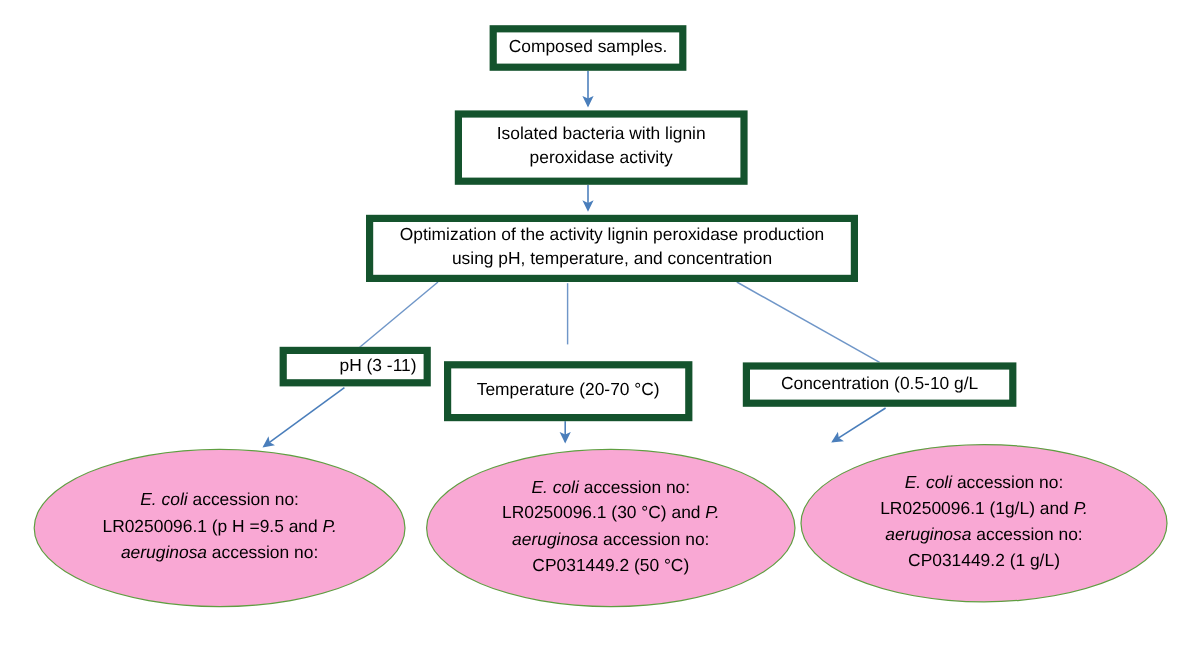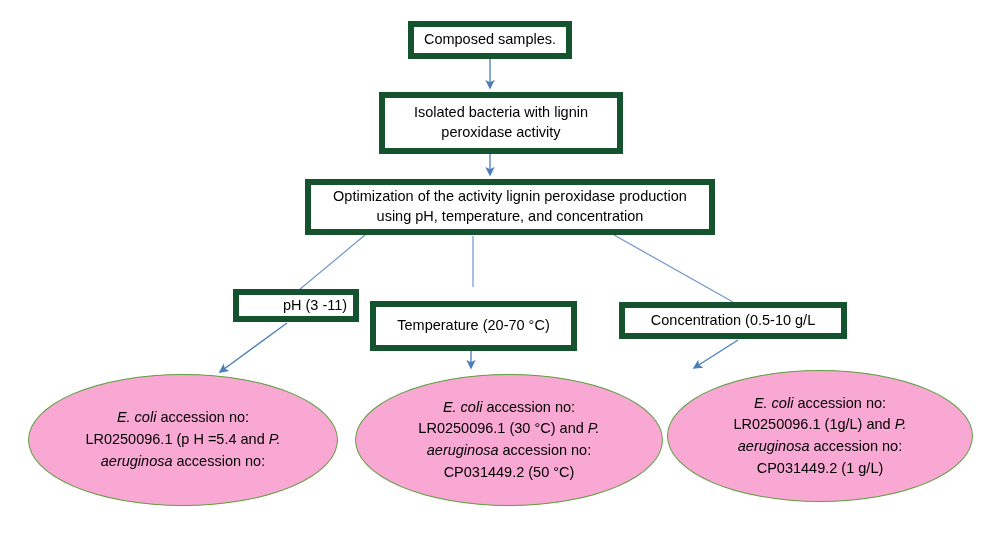--- a/index.html
+++ b/index.html
@@ -122,21 +122,21 @@
 
   <div class="node-box" id="box-temperature">
     <span>Temperature (20-70 °C)</span>
   </div>
 
   <div class="node-box" id="box-concentration">
     <span>Concentration (0.5-10 g/L</span>
   </div>
 
   <div class="node-ellipse" id="ell-ph">
-    <div class="ell-text"><span class="it">E. coli</span><span> accession no:</span><br><span>LR0250096.1 (p H =5.4 and </span><span class="it">P.</span><br><span class="it">aeruginosa</span><span> accession no:</span><br></div>
+    <div class="ell-text"><span class="it">E. coli</span><span> accession no:</span><br><span>LR0250096.1 (p H =9.5 and </span><span class="it">P.</span><br><span class="it">aeruginosa</span><span> accession no:</span><br></div>
   </div>
 
   <div class="node-ellipse" id="ell-temp">
     <div class="ell-text"><span class="it">E. coli</span><span> accession no:</span><br><span>LR0250096.1 (30 °C) and </span><span class="it">P.</span><br><span class="it">aeruginosa</span><span> accession no:</span><br><span>CP031449.2 (50 °C)</span></div>
   </div>
 
   <div class="node-ellipse" id="ell-conc">
     <div class="ell-text"><span class="it">E. coli</span><span> accession no:</span><br><span>LR0250096.1 (1g/L) and </span><span class="it">P.</span><br><span class="it">aeruginosa</span><span> accession no:</span><br><span>CP031449.2 (1 g/L)</span></div>
   </div>
 

